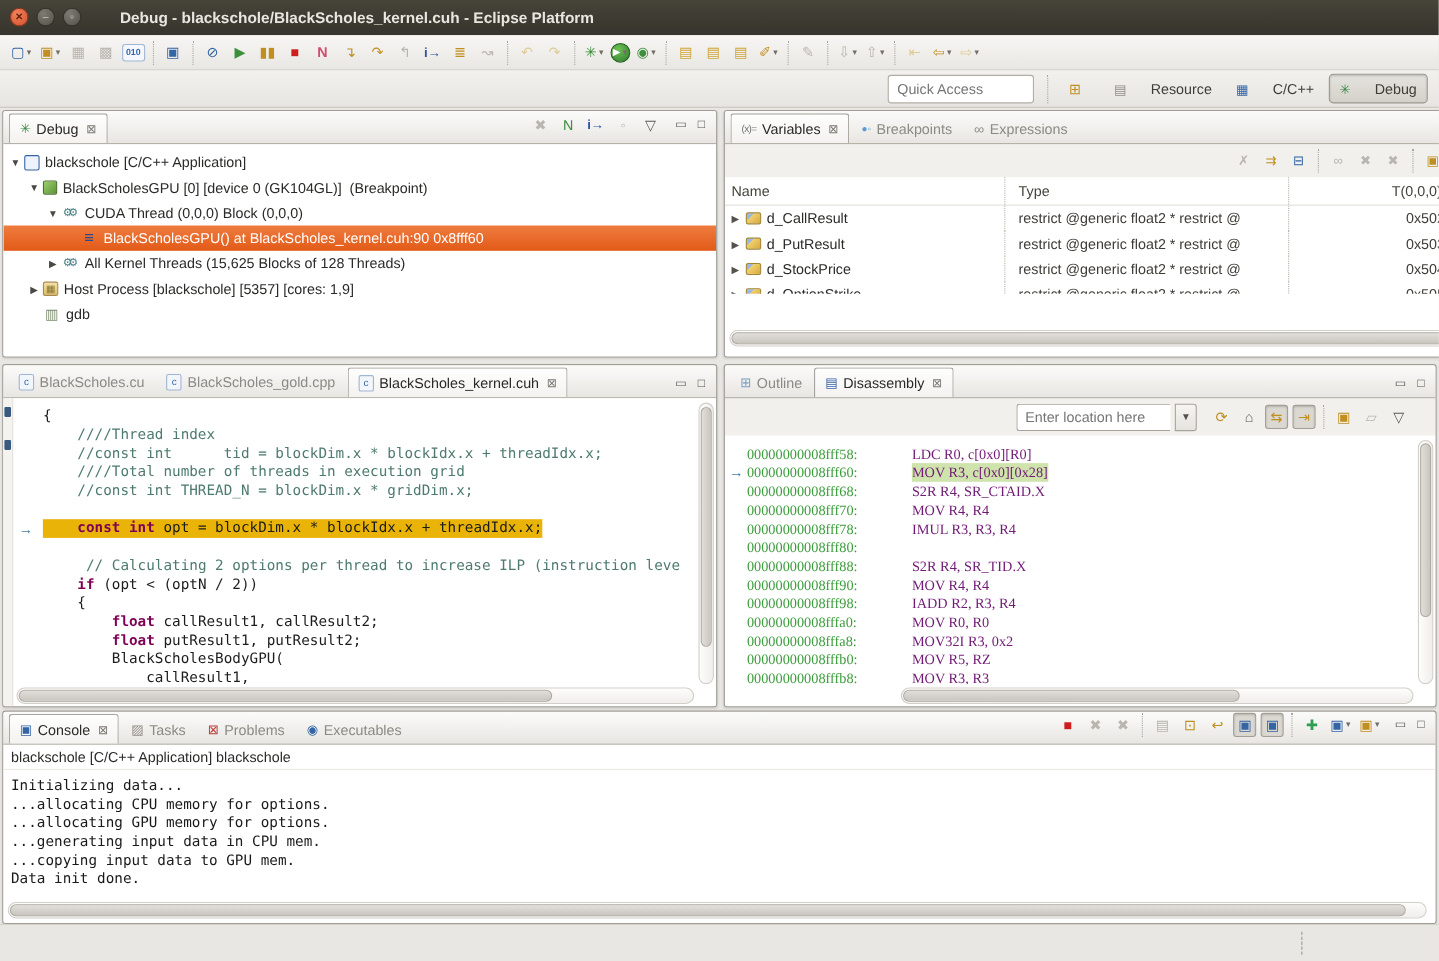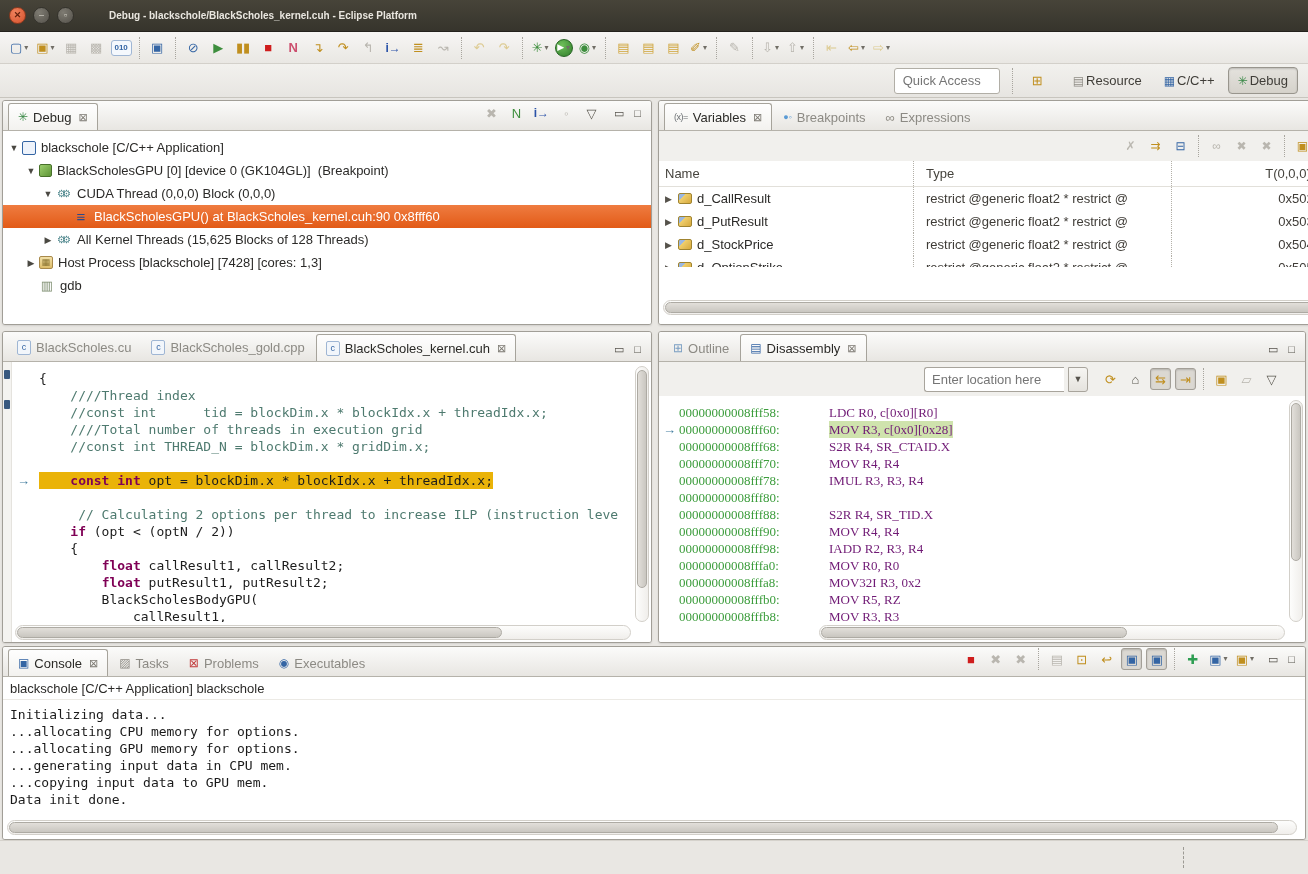--- a/index.html
+++ b/index.html
@@ -4,40 +4,40 @@
 <style>
   *{margin:0;padding:0;box-sizing:border-box}
   html,body{width:1308px;height:874px;overflow:hidden}
   body{font-family:"Liberation Sans",sans-serif;font-size:13px;background:#e9e7e3;position:relative;color:#2b2a28}
 
   
   .titlebar{height:32px;background:linear-gradient(#474439,#36342c);display:flex;align-items:center;padding:0 9px;gap:7px;border-bottom:1px solid #24221d}
   .wbtn{width:17px;height:17px;border-radius:50%;display:inline-flex;align-items:center;justify-content:center;font-size:9px;line-height:1;cursor:default}
   .wbtn.close{background:radial-gradient(circle at 35% 30%,#f0825d,#d4512c);border:1px solid #8e3a1e;color:#611f0b;font-weight:bold}
   .wbtn.minmax{background:radial-gradient(circle at 35% 30%,#7e7b72,#54514a);border:1px solid #34322c;color:#d6d3ca}
-  .wtitle{color:#e9e6df;font-weight:bold;font-size:10px;margin-left:28px;white-space:nowrap}
+  .wtitle{color:#e9e6df;font-weight:bold;font-size:14px;margin-left:28px;white-space:nowrap}
 
   
   .toolbar1{height:32px;background:linear-gradient(#f7f6f4,#e9e7e3);display:flex;align-items:center;padding:0 6px;border-bottom:1px solid #d3d0ca;white-space:nowrap}
   .toolbar2{height:34px;background:linear-gradient(#f2f1ee,#e7e5e1);display:flex;align-items:center;padding:0 10px;border-bottom:1px solid #c8c5be}
   .tbicon{min-width:21px;height:22px;display:inline-flex;align-items:center;justify-content:center;font-size:13px;margin:0 2px;border-radius:3px;padding:0 2px;cursor:default;line-height:1}
   .tbicon .dd{font-size:8px;color:#716e66;margin-left:2px}
   .tbicon.pressed{background:#dbd8d2;border:1px solid #a39f97;box-shadow:inset 0 1px 2px rgba(0,0,0,.18)}
   .tbsep{width:0;height:22px;border-left:1px dotted #a8a59e;margin:0 5px;align-self:center}
   .ic-blue{color:#3465a4}.ic-green{color:#3d8e3d}.ic-red{color:#cf1d1d}.ic-amber{color:#c08f1f}
   .ic-pale{color:#ddcb92}.ic-dis{color:#b9b6af}.ic-dark{color:#5b5850}.ic-pink{color:#cc4f6e;font-weight:bold}
   .ic-istep{color:#2b53a8;font-weight:bold;font-size:12px}
   .ic-folder{color:#d0a53c}
   .ic-text{font-size:8px;font-weight:bold;border:1px solid #9fb6d4;background:#f4f8fd;height:16px}
   .ic-runcircle{background:radial-gradient(circle at 38% 32%,#6fbf5a,#2f7d2a);color:#fff;border-radius:50%;width:18px;min-width:18px;height:18px;font-size:9px;border:1px solid #256322}
   .ic-greenpin{color:#2f9e53}
 
-  .quickaccess{width:106px;height:25px;border:1px solid #b1aea6;border-radius:3px;background:#fff;padding:12px 8px;color:#8c8a84;font-size:13px;font-family:"Liberation Sans",sans-serif;outline:none}
+  .quickaccess{width:133px;height:25px;border:1px solid #b1aea6;border-radius:3px;background:#fff;padding:12px 8px;color:#8c8a84;font-size:13px;font-family:"Liberation Sans",sans-serif;outline:none}
   .persp{display:flex;align-items:center;gap:4px;margin-left:14px}
-  .persp-btn{display:flex;align-items:center;gap:2px;height:27px;padding:0 9px;border-radius:4px;color:#3f3d38;white-space:nowrap}
+  .persp-btn{display:flex;align-items:center;gap:22px;height:27px;padding:0 9px;border-radius:4px;color:#3f3d38;white-space:nowrap}
   .persp-btn.active{background:linear-gradient(#e4e2dd,#d5d2cb);border:1px solid #98958d;box-shadow:inset 0 1px 2px rgba(0,0,0,.18)}
   .pbicon{font-size:13px}
 
   
   .panel{position:absolute;background:#f1f0ed;border:1px solid #a19e97;border-radius:3px;overflow:hidden;box-shadow:0 1px 2px rgba(0,0,0,.10)}
   .ptabs{height:30px;background:linear-gradient(#fbfbfa,#e8e6e2);border-bottom:1px solid #b5b2aa;display:flex;align-items:flex-end;padding:3px 5px 0 5px;gap:2px;position:relative}
   .tab{display:flex;align-items:center;gap:5px;height:26px;padding:0 9px;color:#8c8a84;white-space:nowrap;cursor:default}
   .tab.active{background:linear-gradient(#fefefe,#f3f2ef);border:1px solid #a6a39b;border-bottom:none;border-radius:3px 3px 0 0;color:#2b2a27;height:27px}
   .tlabel{font-size:13px}
   .tclose{font-size:11px;color:#7d7a73;margin-left:2px}
@@ -334,21 +334,21 @@
         <span class="ntext">BlackScholesGPU() at BlackScholes_kernel.cuh:90 0x8fff60</span>
       </div>
       <div class="trow" style="padding-left: 38px;">
         <span class="expander">▶</span>
         <span class="nicon ni-all-threads"></span>
         <span class="ntext">All Kernel Threads (15,625 Blocks of 128 Threads)</span>
       </div>
       <div class="trow" style="padding-left: 21px;">
         <span class="expander">▶</span>
         <span class="nicon ni-host-process"></span>
-        <span class="ntext">Host Process [blackschole] [7428] [cores: 1,3]</span>
+        <span class="ntext">Host Process [blackschole] [5357] [cores: 1,9]</span>
       </div>
       <div class="trow" style="padding-left: 21px;">
         <span class="expander"></span>
         <span class="nicon ni-gdb"></span>
         <span class="ntext">gdb</span>
       </div>
     </div>
 </div>
 
 <div class="panel" style="left:658px;top:100px;width:716px;height:225px">

